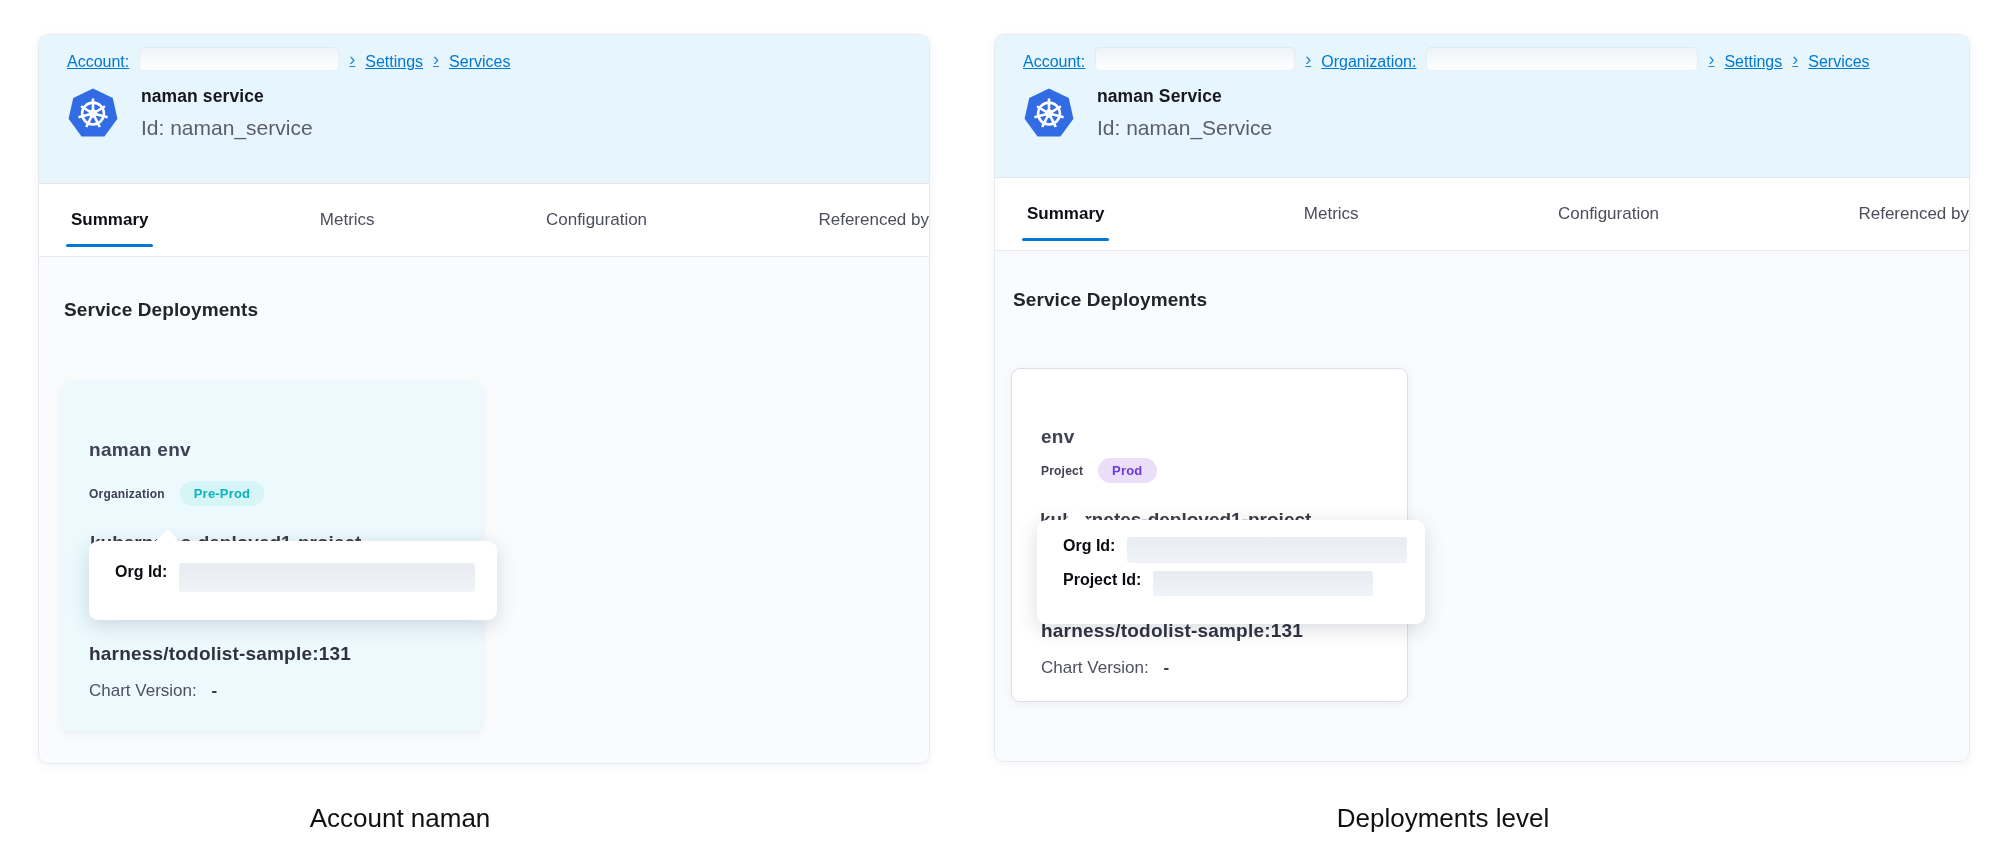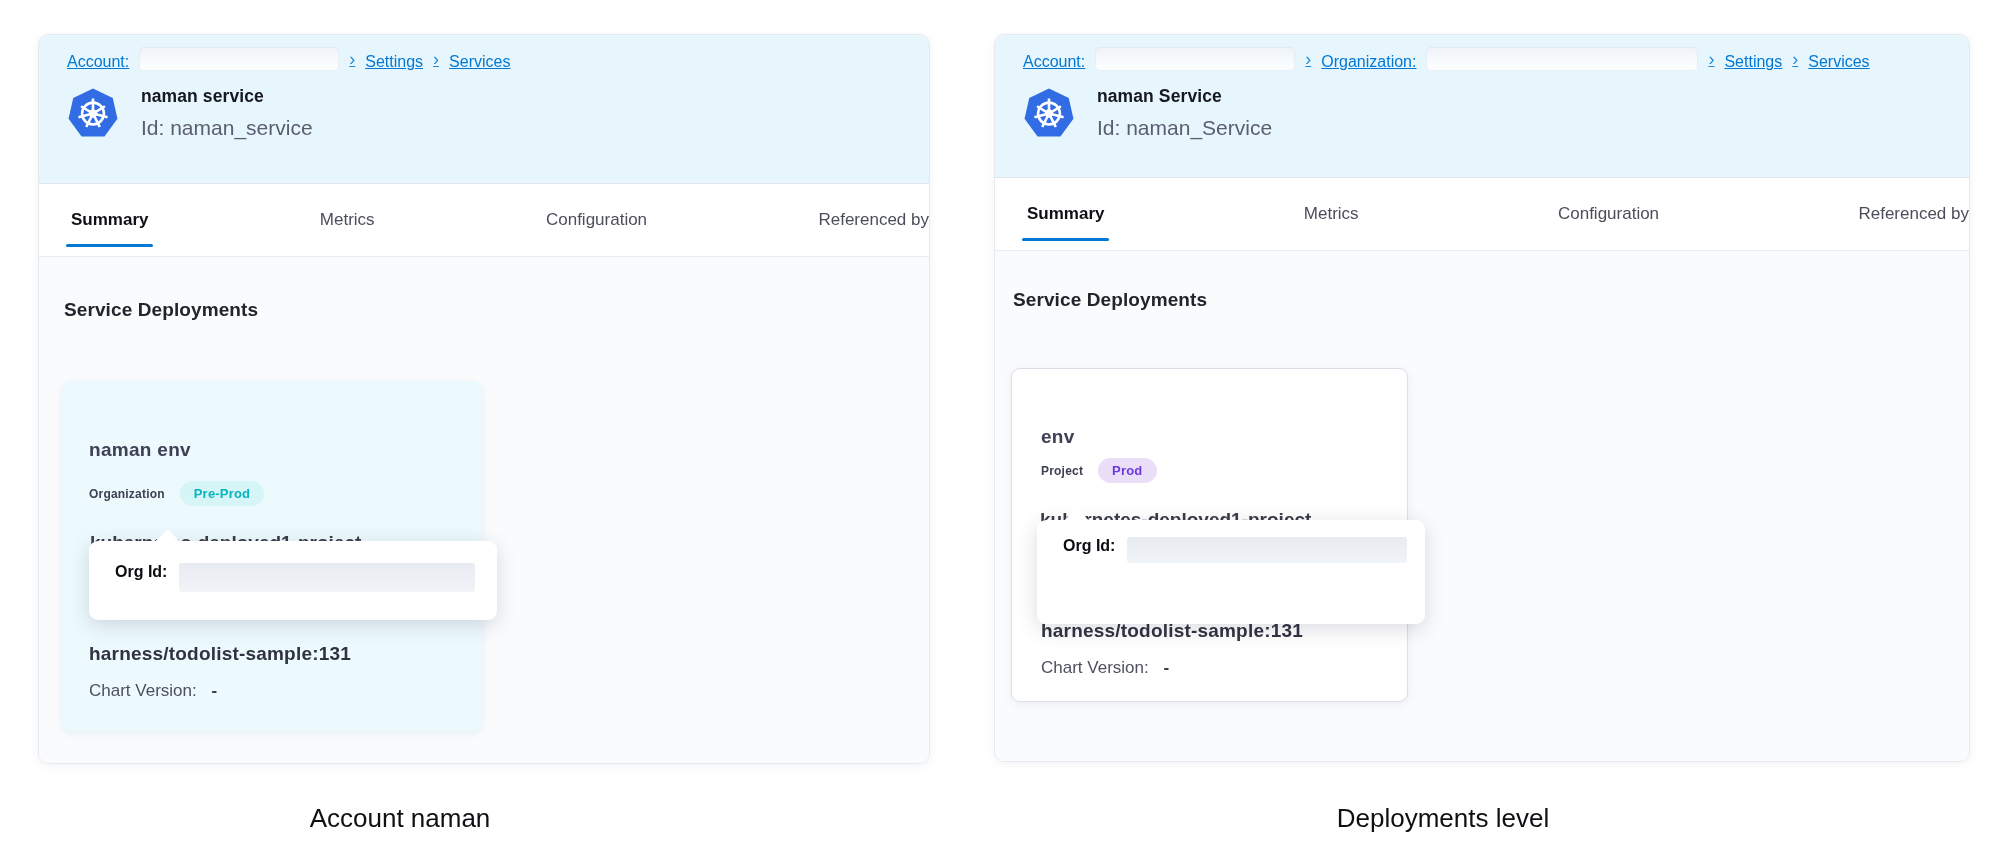--- a/index.html
+++ b/index.html
@@ -233,20 +233,24 @@
 
       <div class="sliver sliver-right">kubernetes-deployed1-project</div>
 
       <div class="tooltip tooltip-right">
         <div class="caret"></div>
         <div class="tip-rows">
           <div class="tip-row">
             <span class="tip-label">Org Id:</span>
             <span class="tip-redact tip-redact-org-r"></span>
           </div>
+          <div class="tip-row">
+            <span class="tip-label">Project Id:</span>
+            <span class="tip-redact tip-redact-prj-r"></span>
+          </div>
         </div>
       </div>
     </div>
   </div>
 
   <div class="caption caption-left">Account naman</div>
   <div class="caption caption-right">Deployments level</div>
 
 </div>
 

